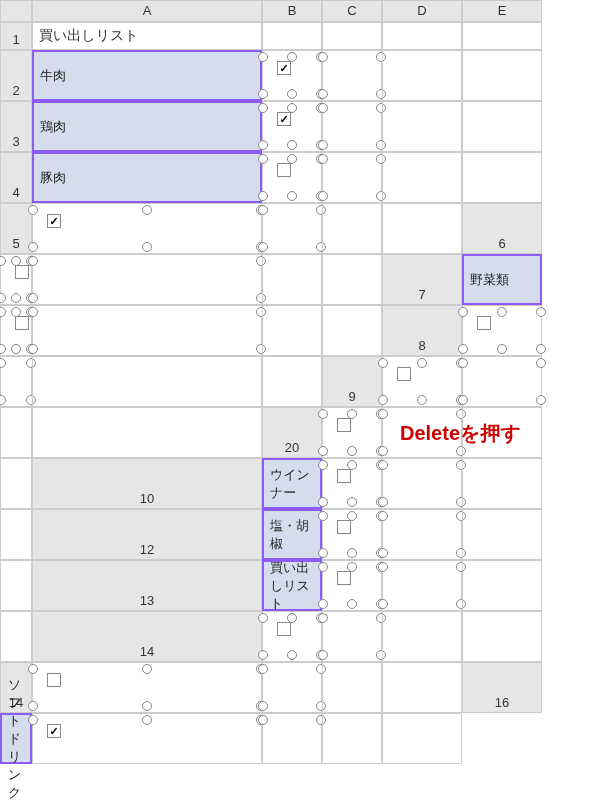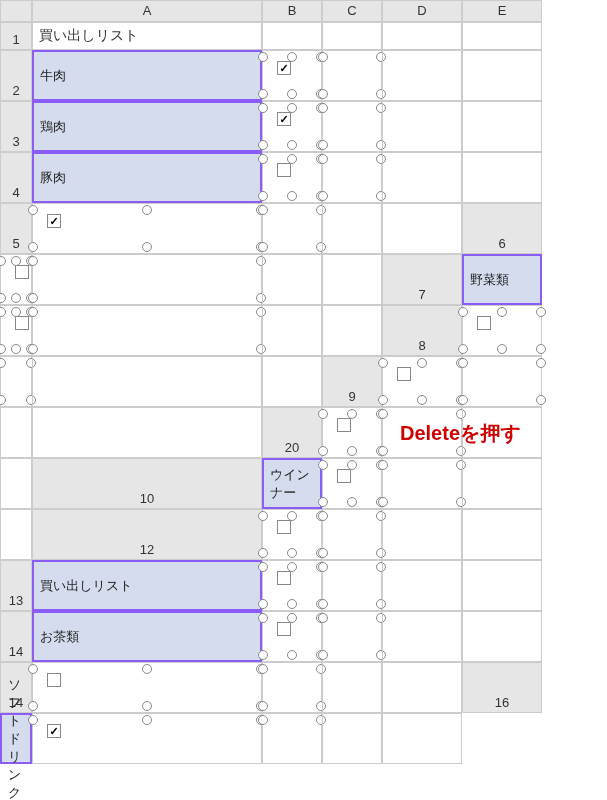--- a/index.html
+++ b/index.html
@@ -323,20 +323,23 @@
     </div>
     <div class="cell c-col data-row">
       <div class="sel-handle tl"></div>
       <div class="sel-handle tr"></div>
       <div class="sel-handle bl"></div>
       <div class="sel-handle br"></div>
     </div>
     <div class="cell data-row"></div>
     <div class="cell data-row"></div>
     <div class="row-header data-row">12</div>
+    <div class="cell a-col data-row">
+      <span>塩・胡椒</span>
+    </div>
     <div class="cell b-col data-row">
       <div class="checkbox-wrap"></div>
       <div class="sel-handle tl"></div>
       <div class="sel-handle tm"></div>
       <div class="sel-handle tr"></div>
       <div class="sel-handle bl"></div>
       <div class="sel-handle bm"></div>
       <div class="sel-handle br"></div>
     </div>
     <div class="cell c-col data-row">
@@ -362,23 +365,20 @@
     </div>
     <div class="cell c-col data-row">
       <div class="sel-handle tl"></div>
       <div class="sel-handle tr"></div>
       <div class="sel-handle bl"></div>
       <div class="sel-handle br"></div>
     </div>
     <div class="cell data-row"></div>
     <div class="cell data-row"></div>
     <div class="row-header data-row">14</div>
-    <div class="cell a-col data-row">
-      <span>お茶類</span>
-    </div>
     <div class="cell b-col data-row">
       <div class="checkbox-wrap"></div>
       <div class="sel-handle tl"></div>
       <div class="sel-handle tm"></div>
       <div class="sel-handle tr"></div>
       <div class="sel-handle bl"></div>
       <div class="sel-handle bm"></div>
       <div class="sel-handle br"></div>
     </div>
     <div class="cell c-col data-row">

